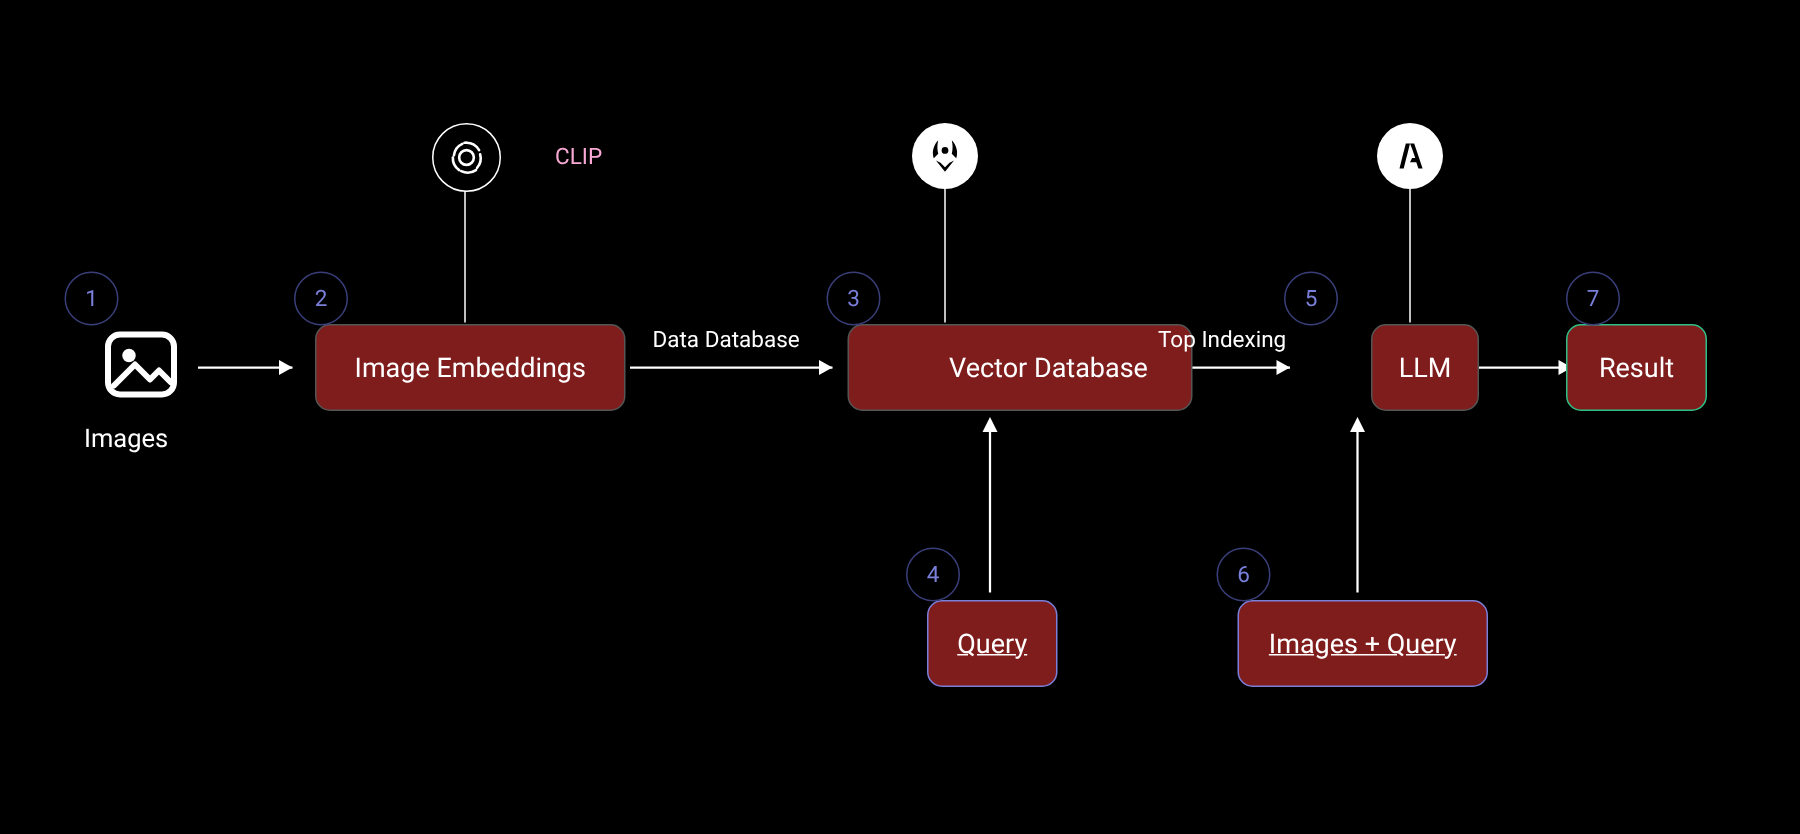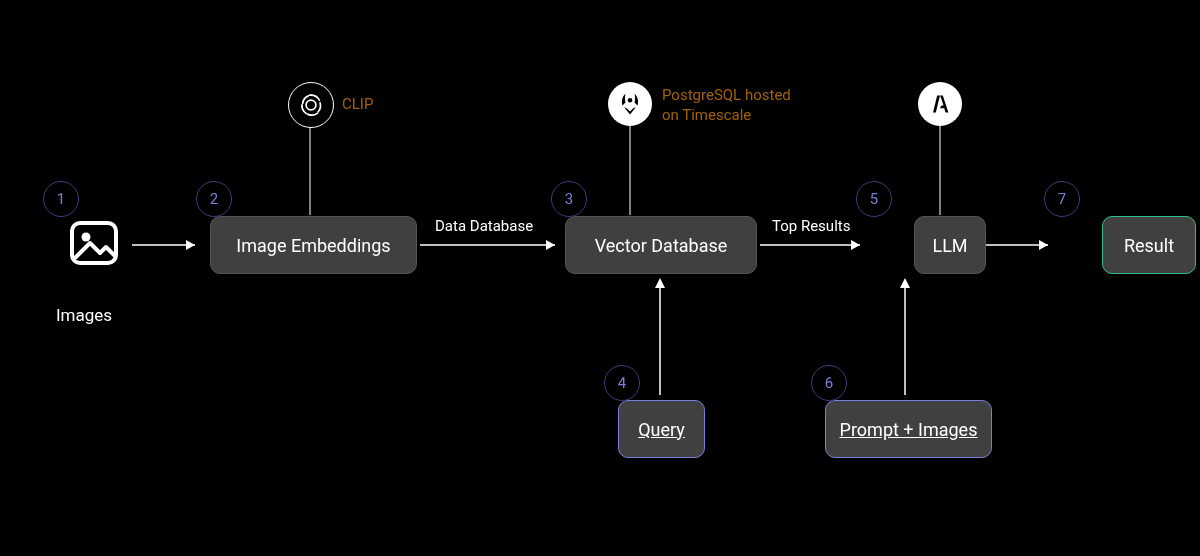--- a/index.html
+++ b/index.html
@@ -19,21 +19,21 @@
   }
   .node-box {
     position: absolute;
     border: 1px solid #555;
     border-radius: 10px;
     color: #fff;
     font-size: 18px;
     display: flex;
     align-items: center;
     justify-content: center;
-    background: #404040;
+    background: #7f1d1d;
   }
   .node-purple { border-color: #7a7fd9; text-decoration: underline; }
   .node-green { border-color: #2fbf85; }
   .badge {
     position: absolute;
     width: 34px;
     height: 34px;
     border: 1px solid #3a3f7a;
     border-radius: 50%;
     background: #000;
@@ -50,29 +50,29 @@
     height: 44px;
     border-radius: 50%;
     background: #fff;
     display: flex;
     align-items: center;
     justify-content: center;
   }
   .icon-circle svg { display: block; }
   .icon-label {
     position: absolute;
-    color: #a16207;
+    color: #f9a8d4;
     font-size: 15px;
     line-height: 1.3;
+    margin-left: 28px;
   }
   .plain-label {
     position: absolute;
     color: #fff;
     font-size: 17px;
-    margin-top: 22px;
   }
   .edge-label {
     position: absolute;
     color: #fff;
     font-size: 15px;
   }
   svg.lines {
     position: absolute;
     left: 0; top: 0;
     width: 1200px; height: 556px;
@@ -122,47 +122,47 @@
     </svg>
   </div>
   <div class="badge" style="left:43px; top:181px;">1</div>
   <div class="plain-label" style="left:56px; top:283px;">Images</div>
 
   <div class="node-box" style="left:210px; top:216px; width:205px; height:56px;">
     <span>Image Embeddings</span>
   </div>
   <div class="badge" style="left:196px; top:181px;">2</div>
 
-  <div class="node-box" style="left:565px; top:216px; width:190px; height:56px;">
+  <div class="node-box" style="left:565px; top:216px; width:190px; height:56px;padding-left:38px;">
     <span>Vector Database</span>
   </div>
   <div class="badge" style="left:551px; top:181px;">3</div>
 
   <div class="node-box" style="left:914px; top:216px; width:70px; height:56px;">
     <span>LLM</span>
   </div>
   <div class="badge" style="left:856px; top:181px;">5</div>
 
-  <div class="node-box node-green" style="left:1102px; top:216px; width:92px; height:56px;">
+  <div class="node-box node-green" style="left:1044px; top:216px; width:92px; height:56px;">
     <span>Result</span>
   </div>
   <div class="badge" style="left:1044px; top:181px;">7</div>
 
   <div class="node-box node-purple" style="left:618px; top:400px; width:85px; height:56px;">
     <span>Query</span>
   </div>
   <div class="badge" style="left:604px; top:365px;">4</div>
 
   <div class="node-box node-purple" style="left:825px; top:400px; width:165px; height:56px;">
-    <span>Prompt + Images</span>
+    <span>Images + Query</span>
   </div>
   <div class="badge" style="left:811px; top:365px;">6</div>
 
   <div class="edge-label" style="left:435px; top:217px;">Data Database</div>
-  <div class="edge-label" style="left:772px; top:217px;">Top Results</div>
+  <div class="edge-label" style="left:772px; top:217px;">Top Indexing</div>
 
   <div class="icon-circle" style="left:288px; top:82px; background:#000; border:1px solid #fff;">
     <svg width="28" height="28" viewBox="0 0 40 40">
       <g fill="none" stroke="#fff" stroke-width="2.5" stroke-linecap="round">
         <circle cx="20" cy="20" r="7"></circle>
         <path d="M20 6 a14 14 0 0 1 12 7"></path>
         <path d="M33 17 a14 14 0 0 1 -3 13"></path>
         <path d="M29 32 a14 14 0 0 1 -14 1"></path>
         <path d="M13 32 a14 14 0 0 1 -6 -12"></path>
         <path d="M8 18 a14 14 0 0 1 8 -11"></path>
@@ -175,22 +175,20 @@
   <div class="icon-circle" style="left:608px; top:82px;">
     <svg width="30" height="30" viewBox="0 0 40 40">
       <g fill="#000">
         <path d="M14 6 C10 10 8 16 10 22 L14 18 C13 14 13 10 14 6 Z"></path>
         <path d="M26 6 C30 10 32 16 30 22 L26 18 C27 14 27 10 26 6 Z"></path>
         <path d="M12 24 L20 34 L28 24 L24 26 L20 30 L16 26 Z"></path>
         <circle cx="20" cy="15" r="3"></circle>
       </g>
     </svg>
   </div>
-  <div class="icon-label" style="left:662px; top:86px; white-space:pre;">PostgreSQL hosted
-on Timescale</div>
 
   <div class="icon-circle" style="left:918px; top:82px;">
     <svg width="28" height="28" viewBox="0 0 40 40">
       <g fill="#000">
         <path d="M10 32 L16 8 L20 8 L14 32 Z"></path>
         <path d="M20 8 L24 8 L32 32 L28 32 L26 26 L20 26 L22 22 L25 22 L22 13 Z"></path>
       </g>
     </svg>
   </div>
 

